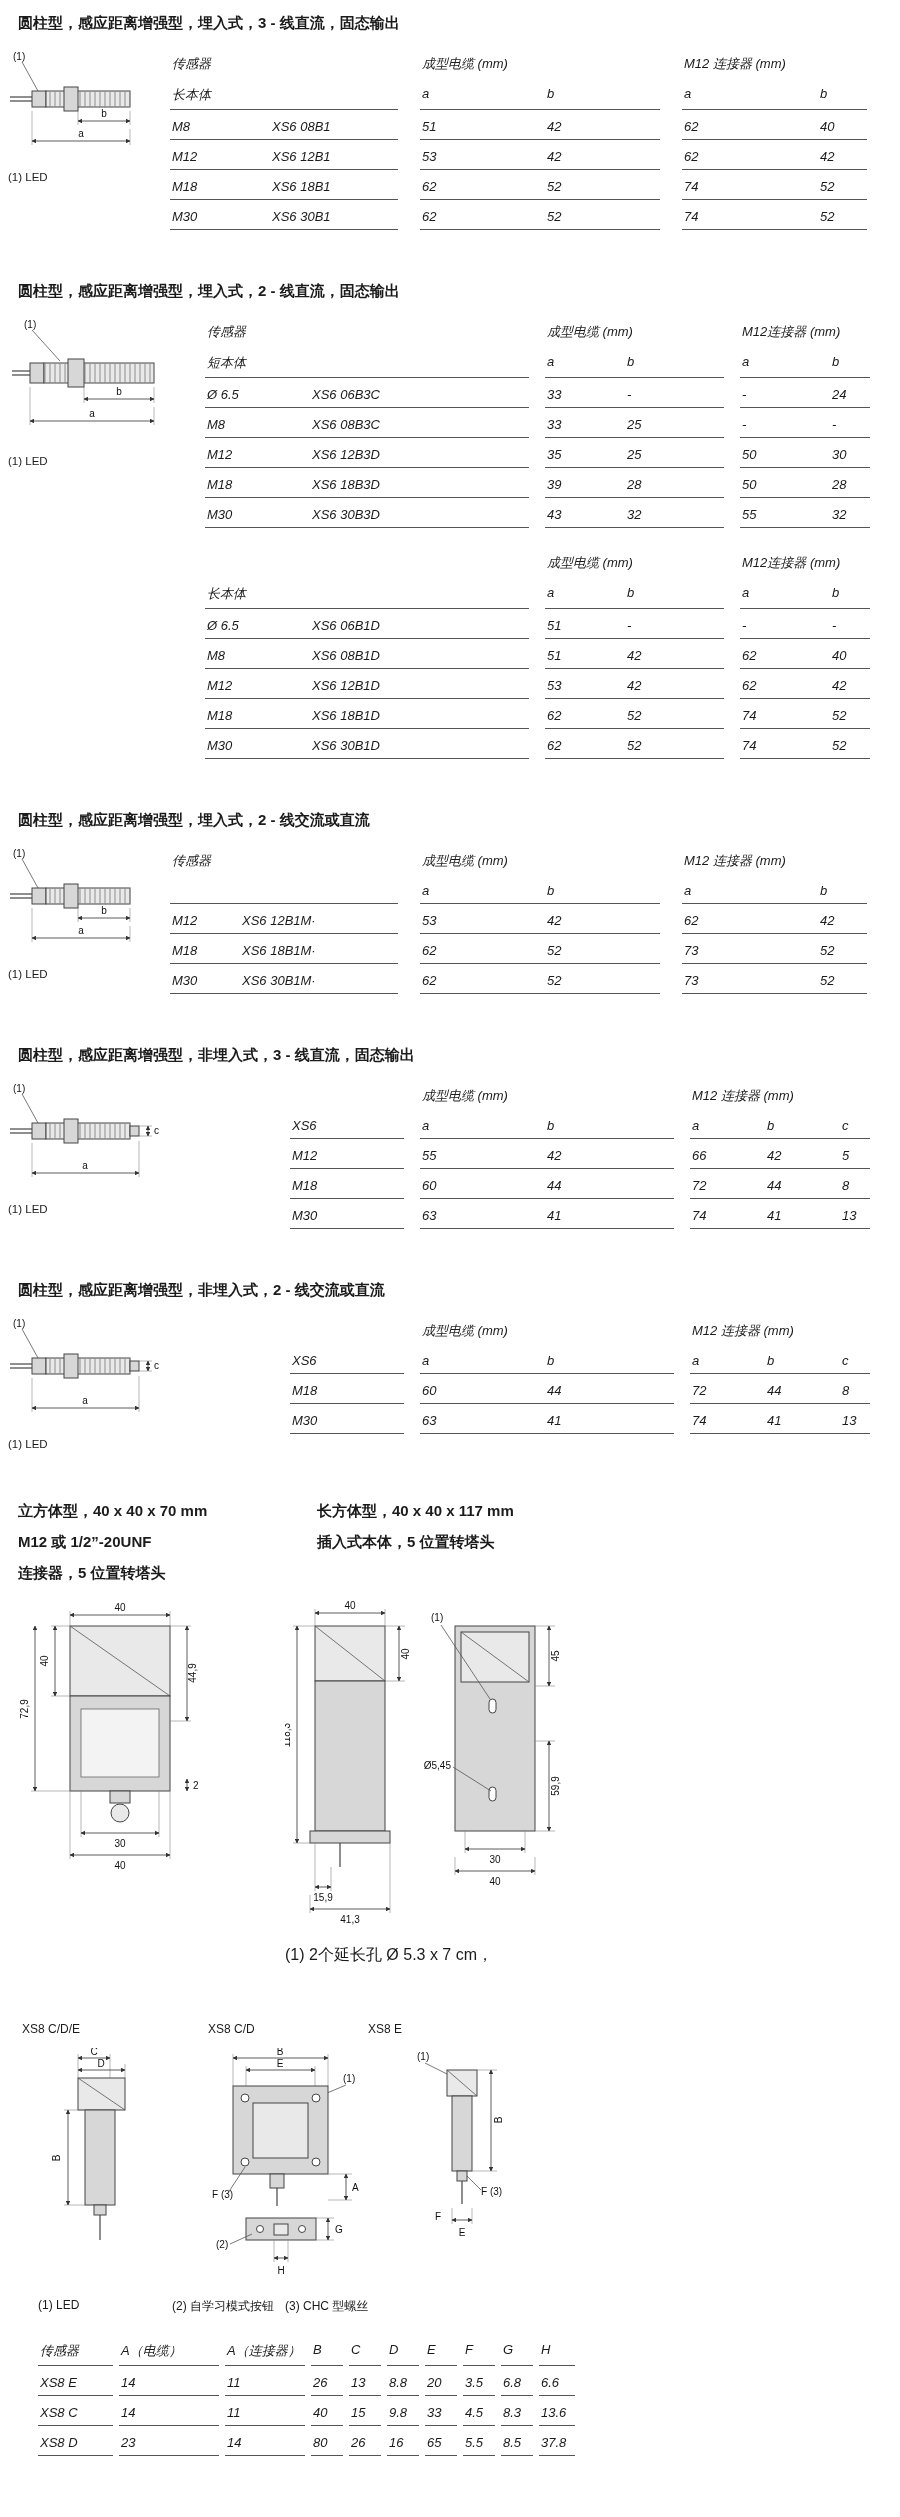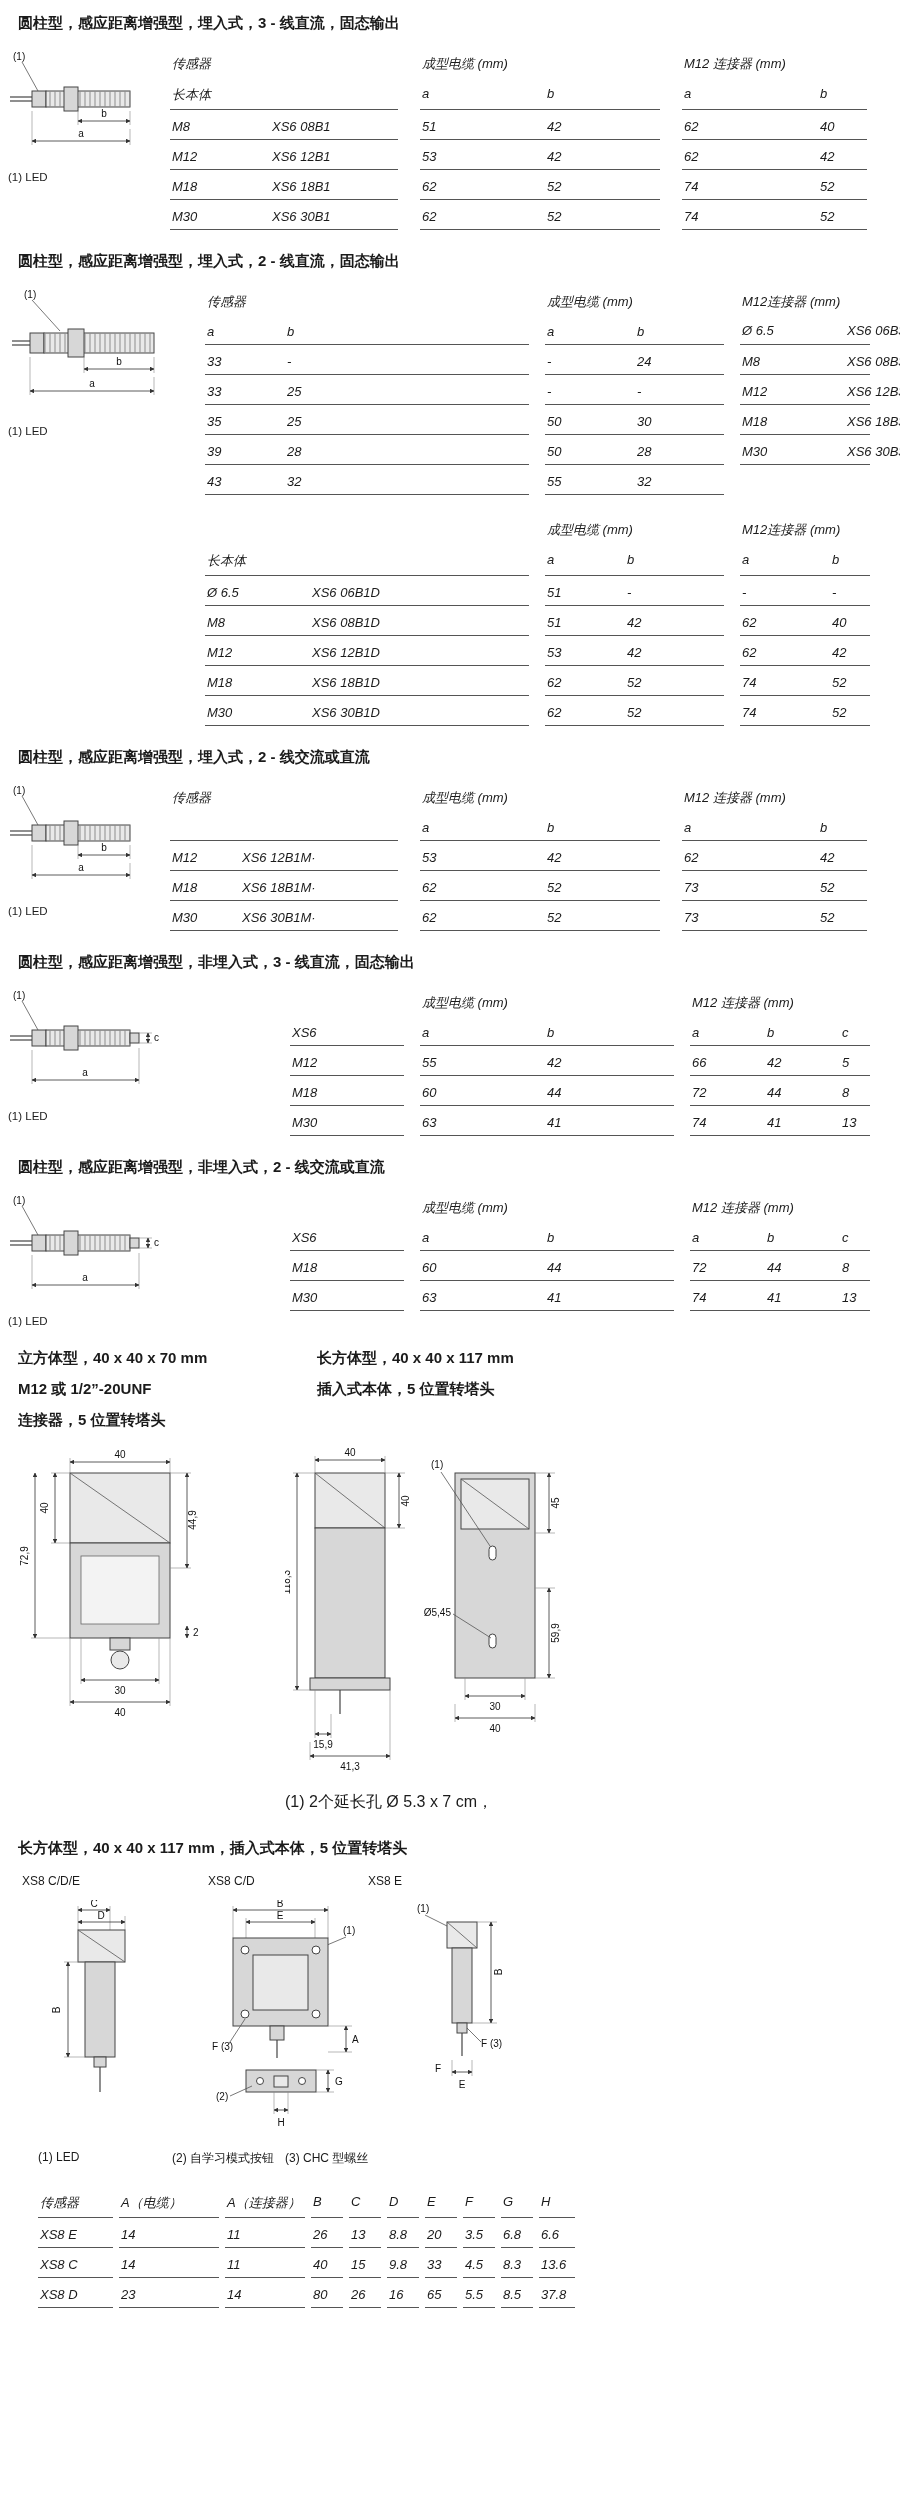--- a/index.html
+++ b/index.html
@@ -1,19 +1,19 @@
 <!DOCTYPE html>
 <html><head>
 <meta charset="utf-8">
 <style>
   * { box-sizing: border-box; margin: 0; padding: 0; }
   html,body { background:#fff; }
   body { width:900px; color:#1b1b1b; font-family:"Liberation Sans","DejaVu Sans",sans-serif; }
   .page { width:900px; min-height:2517px; padding:14px 0 40px; position:relative; }
-  .sec { margin-bottom:22px; }
+  .sec { margin-bottom:52px; }
   .title { font-size:15px; font-weight:bold; margin:0 0 16px 18px; }
   .body { display:flex; align-items:flex-start; }
   .fig { flex:0 0 auto; padding-left:8px; }
   .led { font-size:11.5px; margin-top:10px; }
   
   .tbl { display:grid; align-content:start; font-size:13px;font-style:italic; }
   .tbl1 { margin-left:12px; grid-template-columns:228px 240px 185px; column-gap:22px; }
   .tcol { margin-left:12px; }
   .tbl2 { grid-template-columns:324px 179px 130px; column-gap:16px; }
   .tbl45 { margin-left:117px; grid-template-columns:114px 254px 180px; column-gap:16px; }
@@ -133,20 +133,21 @@
           <line x1="22" y1="104" x2="146" y2="104" class="dim" marker-start="url(#ar)" marker-end="url(#ar)"></line>
           <text x="84" y="100" class="sl mid">a</text>
         </svg>
         <div class="led">(1) LED</div>
       </div>
       <div class="tcol">
         <div class="tbl tbl2">
           <div class="th">传感器</div>
           <div class="th">成型电缆 (mm)</div>
           <div class="th">M12连接器 (mm)</div>
+          <div class="seg sh"><span class="cv">短本体</span></div>
           <div class="seg sh"><span class="cv w80">a</span><span class="cv">b</span></div>
           <div class="seg sh"><span class="cv w90">a</span><span class="cv">b</span></div>
           <div class="rows"><div class="seg"><span class="cv" style="width: 105px;">Ø 6.5</span><span class="cv">XS6 06B3C</span></div><div class="seg"><span class="cv" style="width: 80px;">33</span><span class="cv">-</span></div><div class="seg"><span class="cv" style="width: 90px;">-</span><span class="cv">24</span></div><div class="seg"><span class="cv" style="width: 105px;">M8</span><span class="cv">XS6 08B3C</span></div><div class="seg"><span class="cv" style="width: 80px;">33</span><span class="cv">25</span></div><div class="seg"><span class="cv" style="width: 90px;">-</span><span class="cv">-</span></div><div class="seg"><span class="cv" style="width: 105px;">M12</span><span class="cv">XS6 12B3D</span></div><div class="seg"><span class="cv" style="width: 80px;">35</span><span class="cv">25</span></div><div class="seg"><span class="cv" style="width: 90px;">50</span><span class="cv">30</span></div><div class="seg"><span class="cv" style="width: 105px;">M18</span><span class="cv">XS6 18B3D</span></div><div class="seg"><span class="cv" style="width: 80px;">39</span><span class="cv">28</span></div><div class="seg"><span class="cv" style="width: 90px;">50</span><span class="cv">28</span></div><div class="seg"><span class="cv" style="width: 105px;">M30</span><span class="cv">XS6 30B3D</span></div><div class="seg"><span class="cv" style="width: 80px;">43</span><span class="cv">32</span></div><div class="seg"><span class="cv" style="width: 90px;">55</span><span class="cv">32</span></div></div>
         </div>
         <div class="tbl tbl2 gap-top">
           <div class="th"></div>
           <div class="th">成型电缆 (mm)</div>
           <div class="th">M12连接器 (mm)</div>
           <div class="seg sh"><span class="cv">长本体</span></div>
           <div class="seg sh"><span class="cv w80">a</span><span class="cv">b</span></div>
@@ -369,21 +370,20 @@
           <text x="210" y="284" class="sl mid">40</text>
         </svg>
       </div>
     </div>
     <div class="s6-note">
       <div>(1) 2个延长孔 Ø 5.3 x 7 cm，</div>
     </div>
   </section>
 
   <section class="sec">
-    <h2 class="title">长方体型，40 x 40 x 117 mm，插入式本体，5 位置转塔头</h2>
     <div class="s7-vars">
       <span class="var v1">XS8 C/D/E</span>
       <span class="var v2">XS8 C/D</span>
       <span class="var v3">XS8 E</span>
     </div>
     <div class="s7-draws">
       <svg class="draw" width="150" height="210" viewBox="0 0 150 210">
         <line x1="48" y1="30" x2="48" y2="6" class="ext"></line>
         <line x1="80" y1="30" x2="80" y2="6" class="ext"></line>
         <line x1="95" y1="30" x2="95" y2="16" class="ext"></line>

